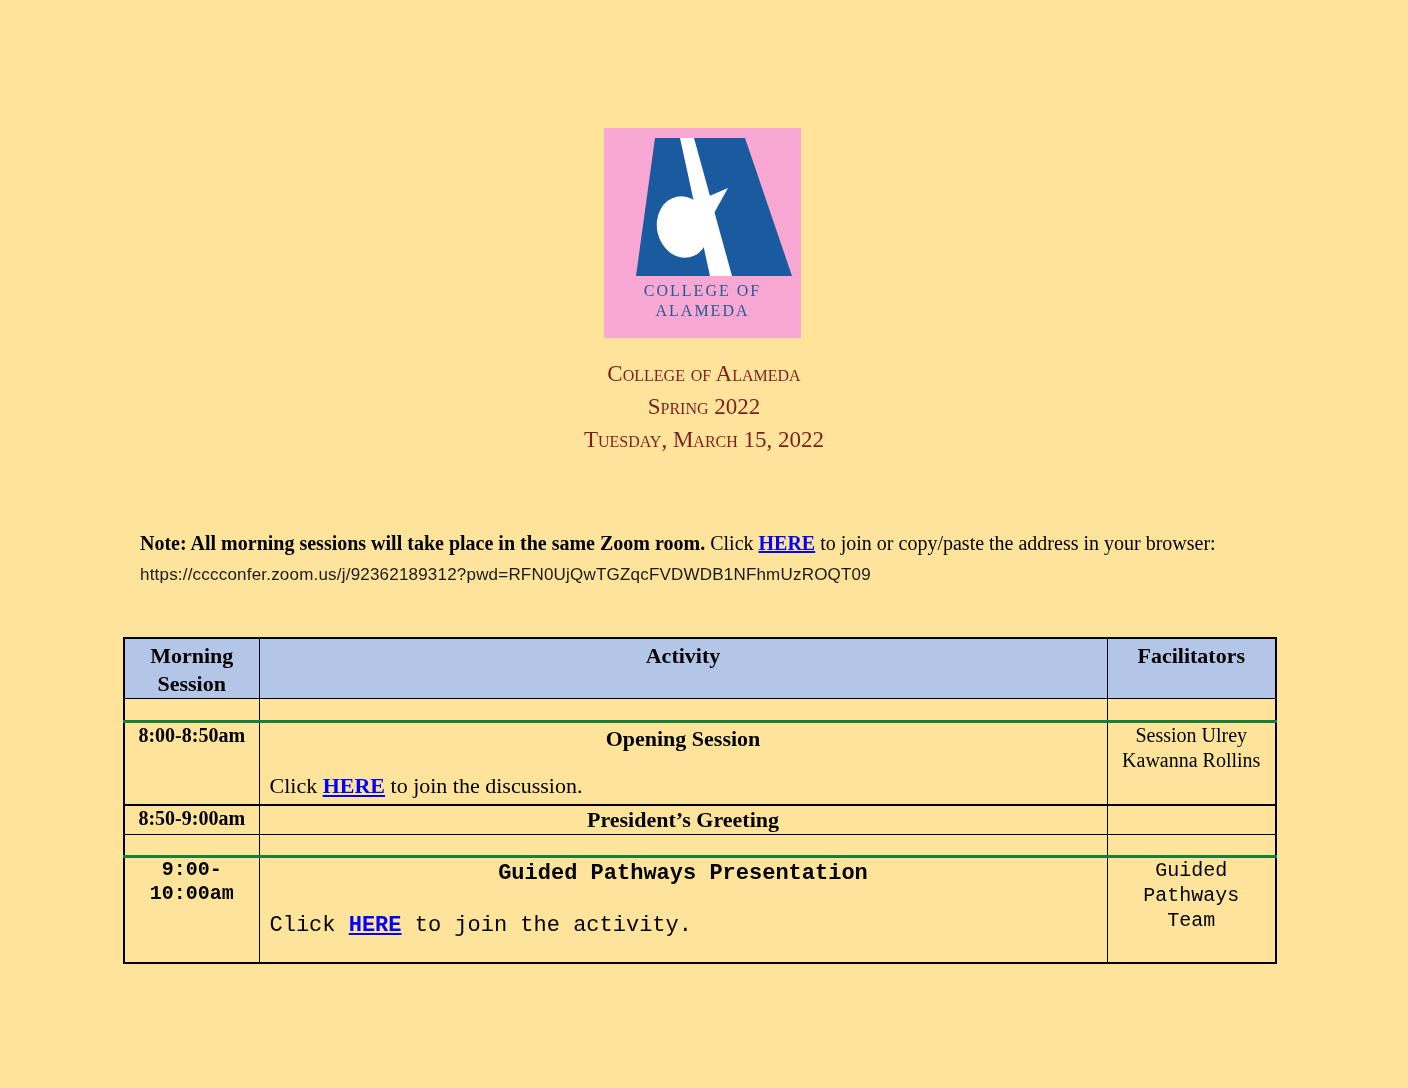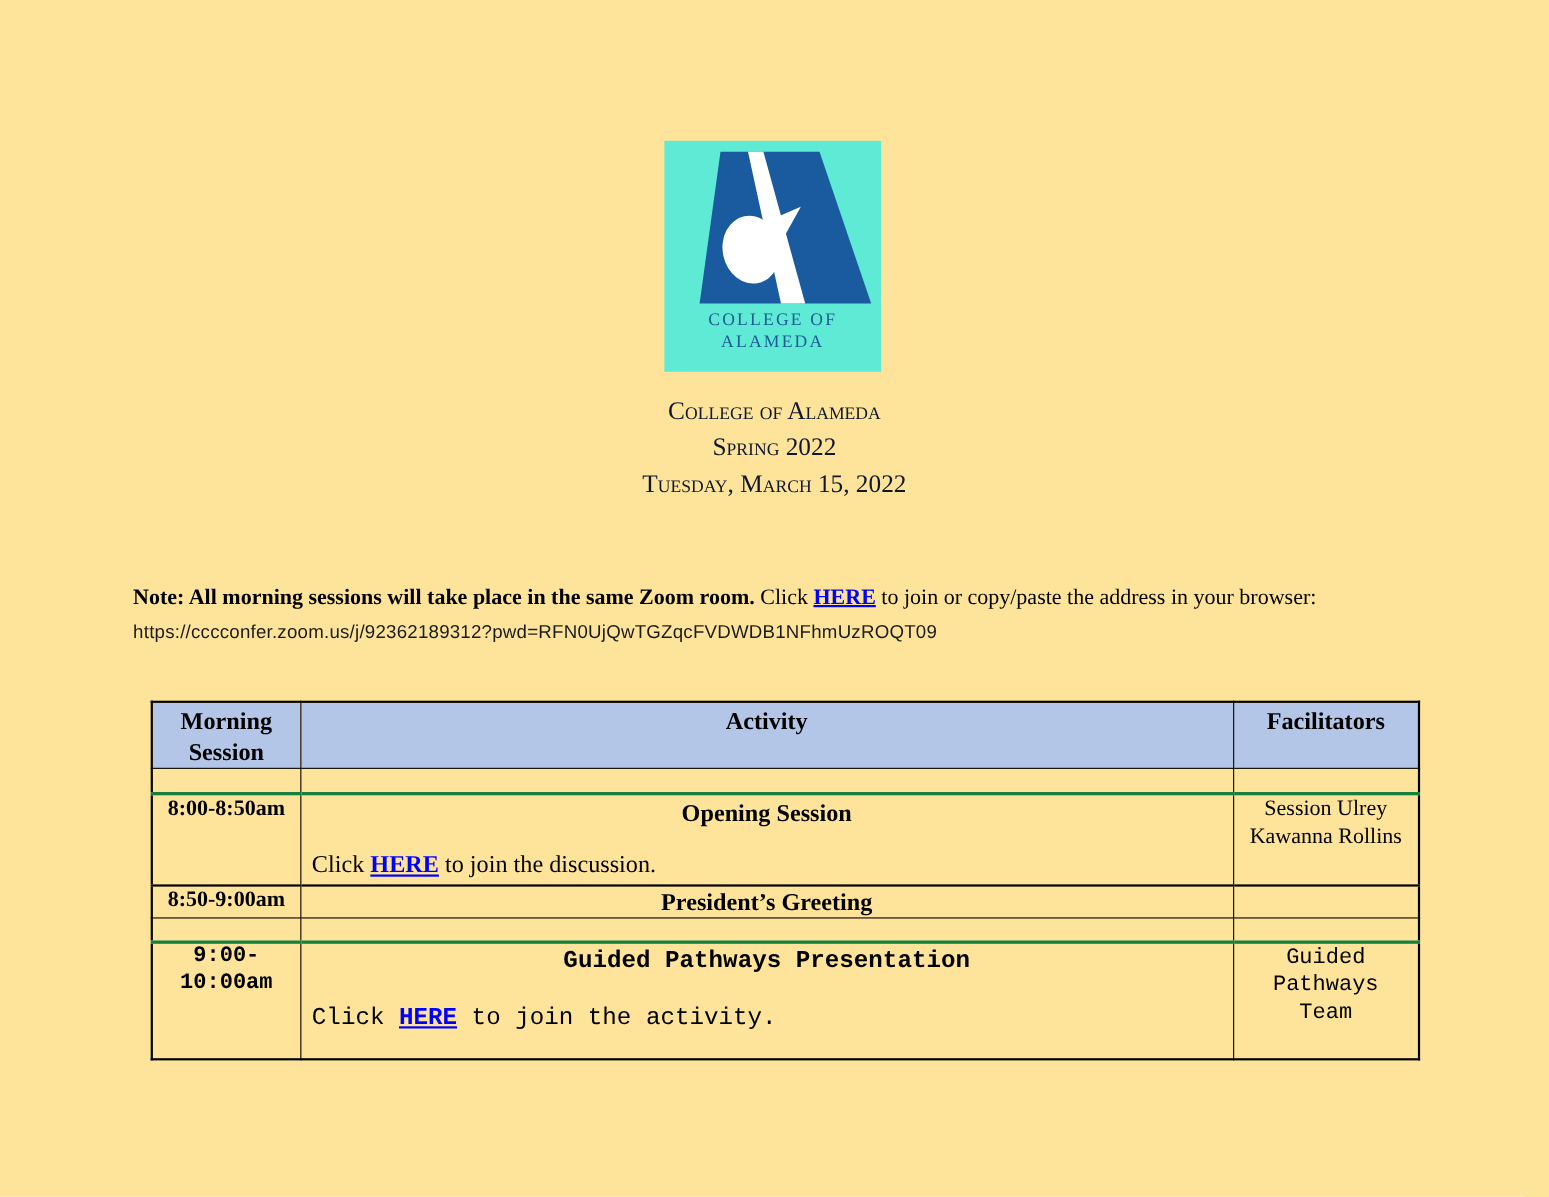--- a/index.html
+++ b/index.html
@@ -12,62 +12,62 @@
     position:relative;
     width:1408px; height:1088px;
     background:#fee49b;
     overflow:hidden;
   }
 
   
   .logo-box {
     position:absolute; left:604px; top:128px;
     width:197px; height:210px;
-    background:#5eead4;
+    background:#f9a8d4;
   }
   .logo-box svg { position:absolute; left:0; top:0; }
   .logo-text {
     position:absolute; left:0; right:0; top:153px;
     text-align:center;
     color:#1e5c94;
     font-size:16px; line-height:20px;
     letter-spacing:2px;
     font-family:"Liberation Serif", serif;
   }
 
   
   .title-block {
     position:absolute; left:0; top:357px; width:100%;
     text-align:center;
     font-variant:small-caps;
     font-size:23px; line-height:33px;
-    color:#0f172a;
+    color:#7f1d1d;
   }
 
   
   .note {
-    position:absolute; left:121px; top:530px; width:1170px;
+    position:absolute; left:140px; top:530px; width:1170px;
     font-size:20px; line-height:26px;
     white-space:nowrap;
   }
   .note b { font-weight:bold; }
   .link {
     color:#0000ff; font-weight:bold; text-decoration:underline;
     cursor:pointer;
   }
   .note-url {
     font-family:"Liberation Sans", sans-serif;
     font-size:17px; margin-top:6px;
     color:#1a1a1a;
     letter-spacing:0.2px;
   }
 
   
   table.agenda {
-    position:absolute; left:137px; top:637px;
+    position:absolute; left:123px; top:637px;
     width:1152px;
     border-collapse:collapse;
     table-layout:fixed;
     border:2px solid #000;
   }
   table.agenda td { border:1px solid #000; padding:0; overflow:hidden; }
   tr.bt-heavy > td { border-top:3px solid #15803d; }
   tr.bt-med   > td { border-top:2px solid #000; }
 
   tr.row-header { height:57px; }

